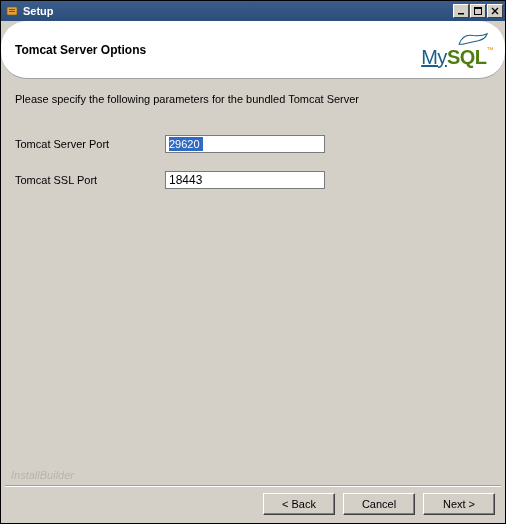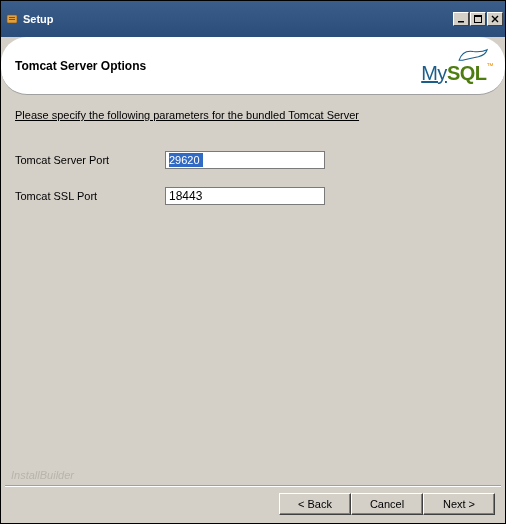--- a/index.html
+++ b/index.html
@@ -11,21 +11,21 @@
   }
   .window {
     width: 506px;
     height: 524px;
     border: 1px solid #000;
     display: flex;
     flex-direction: column;
     background: #d4d0c8;
   }
   .titlebar {
-    height: 36px;
+    height: 20px;
     background: linear-gradient(to bottom, #3a5d8a 0%, #2a4d7a 100%);
     color: #fff;
     display: flex;
     align-items: center;
     padding: 0 2px 0 4px;
   }
   .titlebar-icon {
     width: 14px;
     height: 14px;
     margin-right: 4px;
@@ -93,21 +93,20 @@
   }
   .content {
     flex: 1;
     padding: 14px 14px 0 14px;
     color: #000;
     position: relative;
   }
   .instruction {
     margin-bottom: 30px;
     font-size: 11px;
-    text-decoration: underline;
   }
   .form-row {
     display: flex;
     align-items: center;
     margin-bottom: 18px;
   }
   .form-label {
     width: 150px;
     font-size: 11px;
   }
@@ -153,21 +152,21 @@
     bottom: 36px;
     height: 2px;
     border-top: 1px solid #a0a0a0;
     border-bottom: 1px solid #fff;
   }
   .button-row {
     position: absolute;
     right: 10px;
     bottom: 8px;
     display: flex;
-    gap: 0;
+    gap: 8px;
   }
   .btn {
     width: 72px;
     height: 22px;
     background: #d4d0c8;
     border: 1px solid #404040;
     border-top-color: #fff;
     border-left-color: #fff;
     box-shadow: inset -1px -1px 0 #808080, inset 1px 1px 0 #d4d0c8;
     font-family: Tahoma, Arial, sans-serif;

